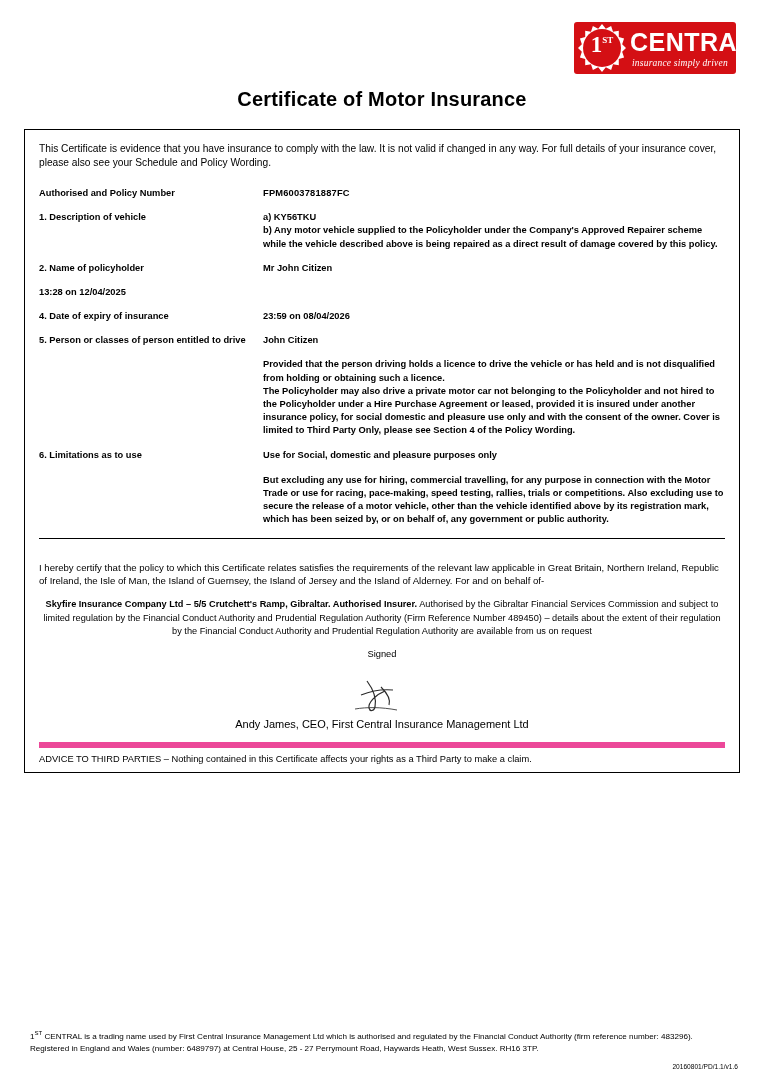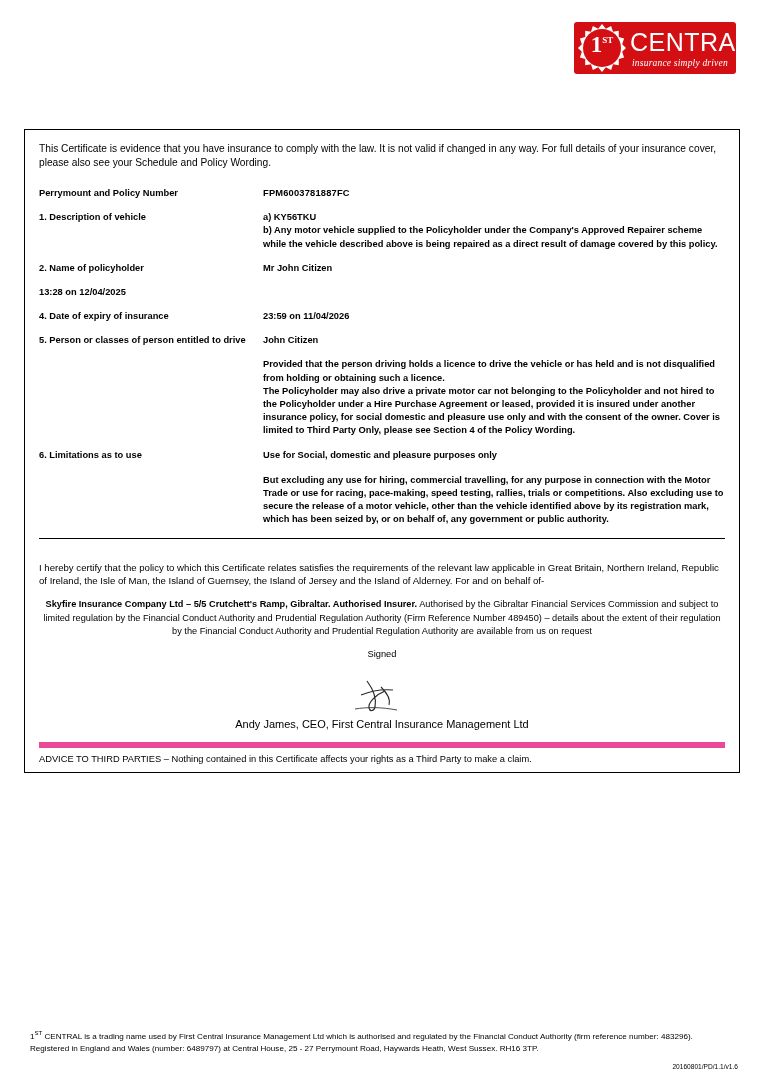--- a/index.html
+++ b/index.html
@@ -69,21 +69,21 @@
   .logo-badge .one sup {
     font-size: 9px;
     vertical-align: super;
   }
   .logo-central {
     position: absolute;
     left: 56px;
     top: 8px;
     color: #ffffff;
     font-size: 25px;
-    font-weight: normal;
+    font-weight: bold;
     letter-spacing: 0.5px;
     line-height: 1;
   }
   .logo-tag {
     position: absolute;
     left: 58px;
     top: 36px;
     color: #ffffff;
     font-size: 9.5px;
     font-style: italic;
@@ -225,27 +225,28 @@
     <div class="logo-bg"></div>
     <div class="logo-badge">
       <div class="star"></div>
       <div class="inner"></div>
       <div class="one"><span>1</span><sup>ST</sup></div>
     </div>
     <div class="logo-central">CENTRAL</div>
     <div class="logo-tag">insurance simply driven</div>
   </div>
 
+  <div class="doc-title">Certificate of Motor Insurance</div>
 
   <div class="cert-box">
 
     <div class="intro">This Certificate is evidence that you have insurance to comply with the law. It is not valid if changed in any way. For full details of your insurance cover, please also see your Schedule and Policy Wording.</div>
 
     <div class="row">
-      <div class="label">Perrymount and Policy Number</div>
+      <div class="label">Authorised and Policy Number</div>
       <div class="value spaced-value">FPM6003781887FC</div>
     </div>
 
     <div class="row">
       <div class="label">1. Description of vehicle</div>
       <div class="value">
         <span class="sub">a)  KY56TKU</span>
         <span class="sub">b)  Any motor vehicle supplied to the Policyholder under the Company's Approved Repairer scheme while the vehicle described above is being repaired as a direct result of damage covered by this policy.</span>
       </div>
     </div>
@@ -254,21 +255,21 @@
       <div class="label">2. Name of policyholder</div>
       <div class="value">Mr John Citizen</div>
     </div>
 
     <div class="row">
       <div class="value">13:28  on  12/04/2025</div>
     </div>
 
     <div class="row">
       <div class="label">4. Date of expiry of insurance</div>
-      <div class="value">23:59  on  11/04/2026</div>
+      <div class="value">23:59  on  08/04/2026</div>
     </div>
 
     <div class="row">
       <div class="label">5. Person or classes of person entitled to drive</div>
       <div class="value">
         <span class="sub">John Citizen</span>
         <span class="block">Provided that the person driving holds a licence to drive the vehicle or has held and is not disqualified from holding or obtaining such a licence.</span>
         <span class="sub">The Policyholder may also drive a private motor car not belonging to the Policyholder and not hired to the Policyholder under a Hire Purchase Agreement or leased, provided it is insured under another insurance policy, for social domestic and pleasure use only and with the consent of the owner. Cover is limited to Third Party Only, please see Section 4 of the Policy Wording.</span>
       </div>
     </div>

